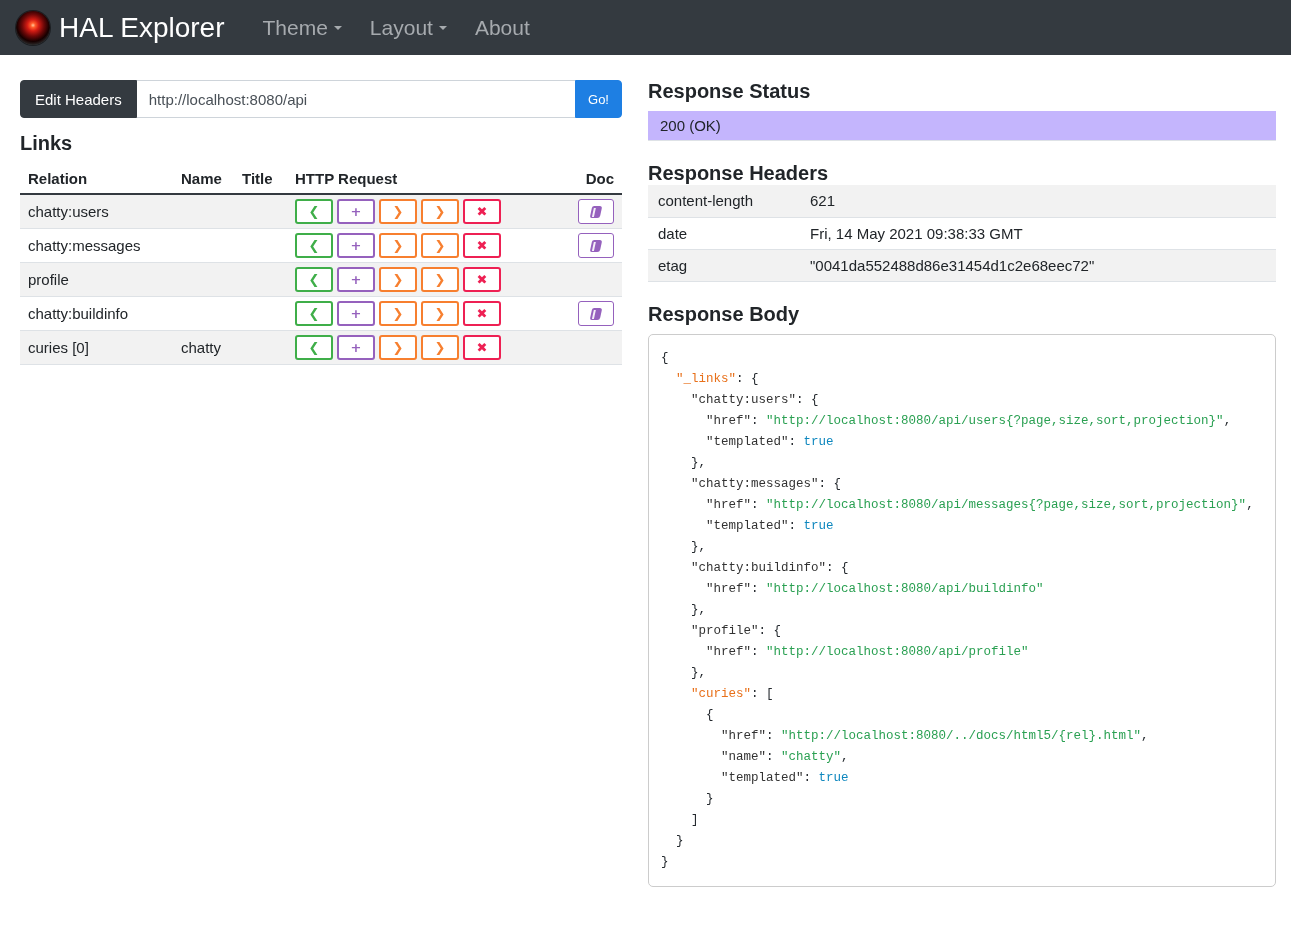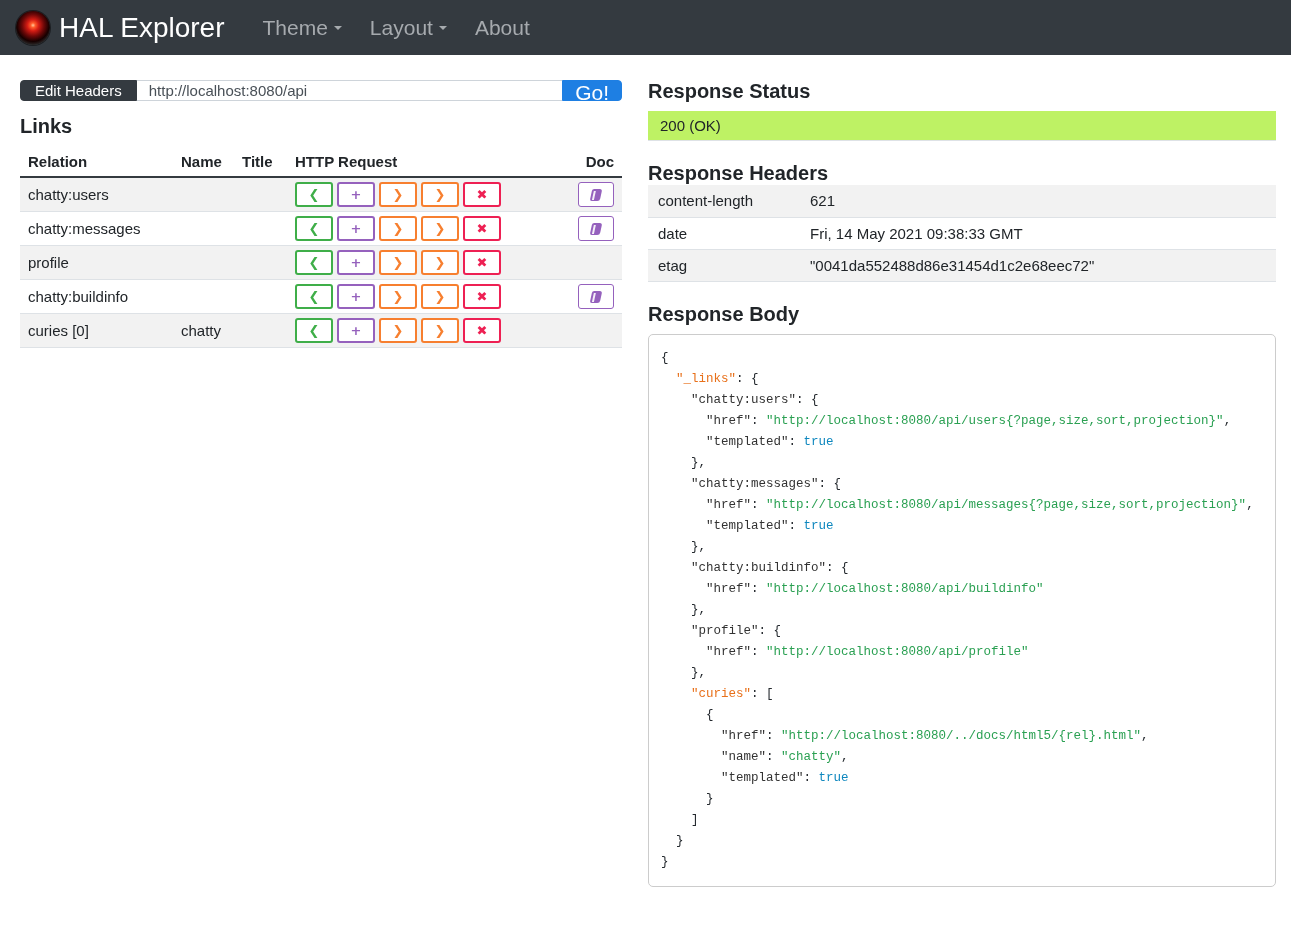--- a/index.html
+++ b/index.html
@@ -19,41 +19,41 @@
   .caret { display:inline-block; width:0; height:0; margin-left:6px; border-left:4px solid transparent; border-right:4px solid transparent; border-top:4.5px solid #a6aaae; }
 
   
   .page { display:flex; padding:25px 15px 20px 20px; gap:26px; align-items:flex-start; }
   .col-left { width:602px; flex:none; }
   .col-right { flex:1; min-width:0; }
 
   h2.section { font-size:20px; font-weight:700; color:#212529; line-height:1.15; }
 
   
-  .input-group { display:flex; height:21px; width:100%; }
+  .input-group { display:flex; height:38px; width:100%; }
   .btn-edit-headers { background:#343a40; color:#fff; border:1px solid #343a40; font-size:15px; padding:0 14px; border-radius:4px 0 0 4px; cursor:pointer; font-family:inherit; }
   .url-input { flex:1; border:1px solid #ced4da; border-left:none; border-right:none; padding:0 12px; font-size:15px; color:#495057; font-family:inherit; outline:none; }
-  .btn-go { border:1px solid var(--accent); background:var(--accent); color:#fff; font-size:21px; padding:0 12px; border-radius:0 4px 4px 0; cursor:pointer; font-family:inherit; }
+  .btn-go { border:1px solid var(--accent); background:var(--accent); color:#fff; font-size:13px; padding:0 12px; border-radius:0 4px 4px 0; cursor:pointer; font-family:inherit; }
 
   
   .links-title { margin-top:14px; }
   .links-table { width:100%; border-collapse:collapse; margin-top:9px; table-layout:fixed; }
   .links-table th { text-align:left; font-size:15px; font-weight:bold; padding:6px 8px; border-bottom:2px solid #343a40; }
   .links-table th.doc-col, .links-table td.doc-cell { text-align:right; }
   .links-table td { font-size:15px; padding:4px 8px; border-bottom:1px solid #dee2e6; vertical-align:middle; height:33px; }
   .links-table tbody tr:nth-child(odd) { background:#f2f2f2; }
   .col-relation { width:153px; } .col-name { width:61px; } .col-title { width:53px; } .col-doc { width:52px; }
 
   .req-btn { display:inline-flex; align-items:center; justify-content:center; width:38px; height:25px; margin-right:4px; background:#fff; border:2px solid currentColor; border-radius:3px; font-size:13px; font-weight:bold; font-family:"DejaVu Sans", sans-serif; cursor:pointer; line-height:1; }
   .doc-btn { display:inline-flex; align-items:center; justify-content:center; width:36px; height:25px; background:#fff; border:1px solid currentColor; border-radius:3px; cursor:pointer; }
   .book-icon { display:inline-block; width:10px; height:12px; background:currentColor; border-radius:2px 2.5px 2.5px 2px; transform:skewX(-12deg); position:relative; }
   .book-icon::after { content:""; position:absolute; left:2px; top:1.5px; bottom:1.5px; width:1.8px; background:#fff; opacity:.9; }
 
   
-  .status-row { margin-top:8px; background:#bef264; border-bottom:1px solid #dee2e6; padding:5px 12px; font-size:15px; height:30px; display:flex; align-items:center; }
+  .status-row { margin-top:8px; background:#c4b5fd; border-bottom:1px solid #dee2e6; padding:5px 12px; font-size:15px; height:30px; display:flex; align-items:center; }
   .rh-title { margin-top:21px; }
   .rh-table { width:100%; border-collapse:collapse; margin-top:0; }
   .rh-table td { font-size:15px; padding:6px 10px; border-bottom:1px solid #dee2e6; height:32px; }
   .rh-table tr:nth-child(odd) { background:#f2f2f2; }
   .rh-name { width:152px; }
 
   .body-title { margin-top:21px; }
   .body-box { margin-top:8px; border:1px solid #ccc; border-radius:5px; background:#fff; padding:13px 12px; font-family:"Liberation Mono","DejaVu Sans Mono",monospace; font-size:12.5px; line-height:21px; white-space:pre; overflow:hidden; color:var(--tok-punct); }
   .tok-p { color:var(--tok-punct); }
   .tok-k { color:var(--tok-key); }

